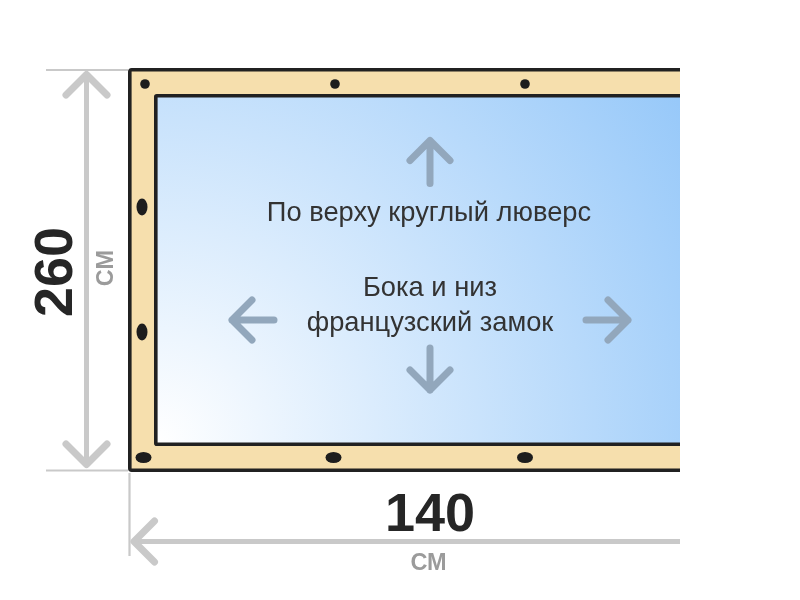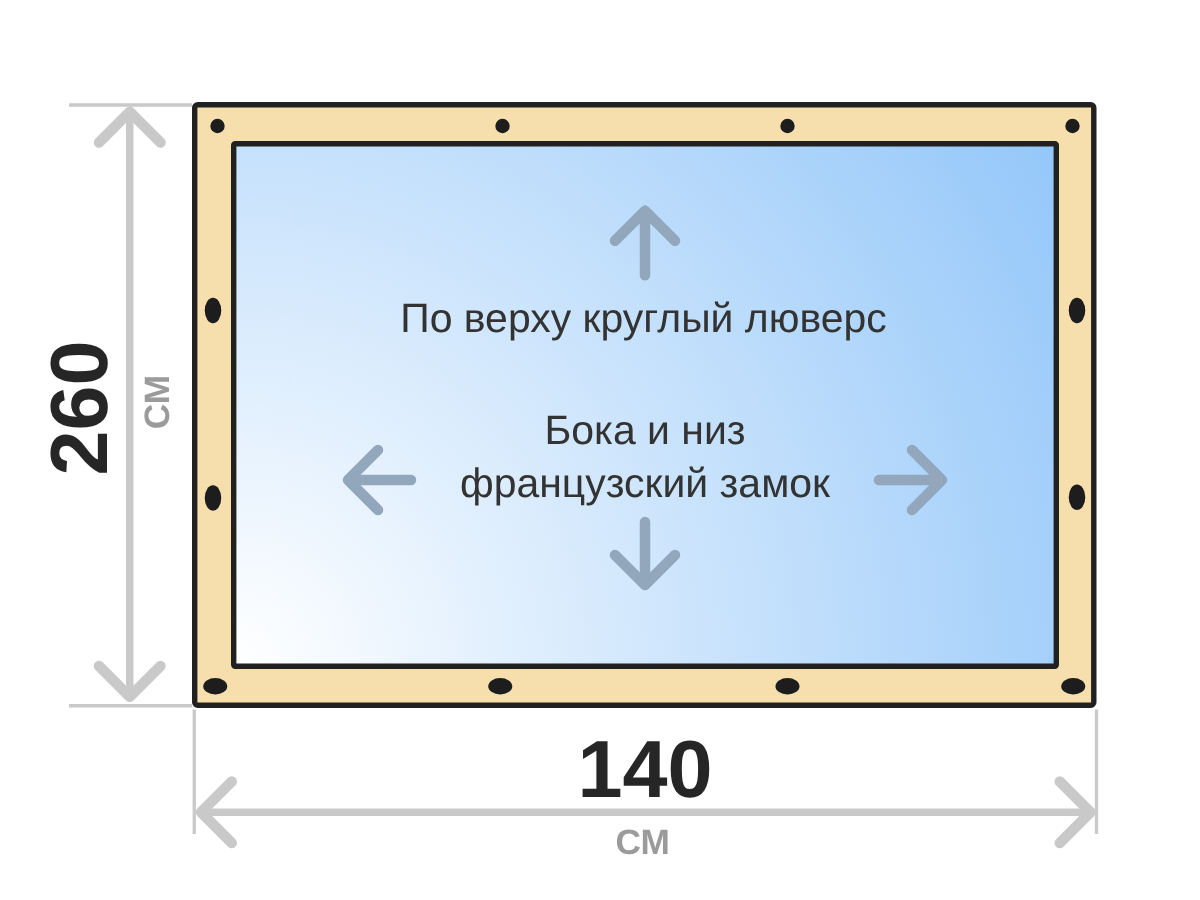--- a/index.html
+++ b/index.html
@@ -1,16 +1,16 @@
 <!DOCTYPE html>
 <html><head>
 <meta charset="utf-8">
 <style>
   html,body{margin:0;padding:0;background:#ffffff;}
-  #c{position:relative;width:800px;height:600px;overflow:hidden;text-decoration:underline;}
+  #c{position:relative;width:680px;height:600px;overflow:hidden;text-decoration:underline;}
   svg{display:block;}
   text{font-family:"Liberation Sans",sans-serif;}
 </style>
 </head>
 <body>
 <div id="c">
 <svg width="800" height="600" viewBox="0 0 800 600" xmlns="http://www.w3.org/2000/svg">
   <rect x="0" y="0" width="800" height="600" fill="#ffffff"></rect>
   <defs>
     <radialGradient id="sky" gradientUnits="userSpaceOnUse" cx="157.5" cy="442.5" r="645">

